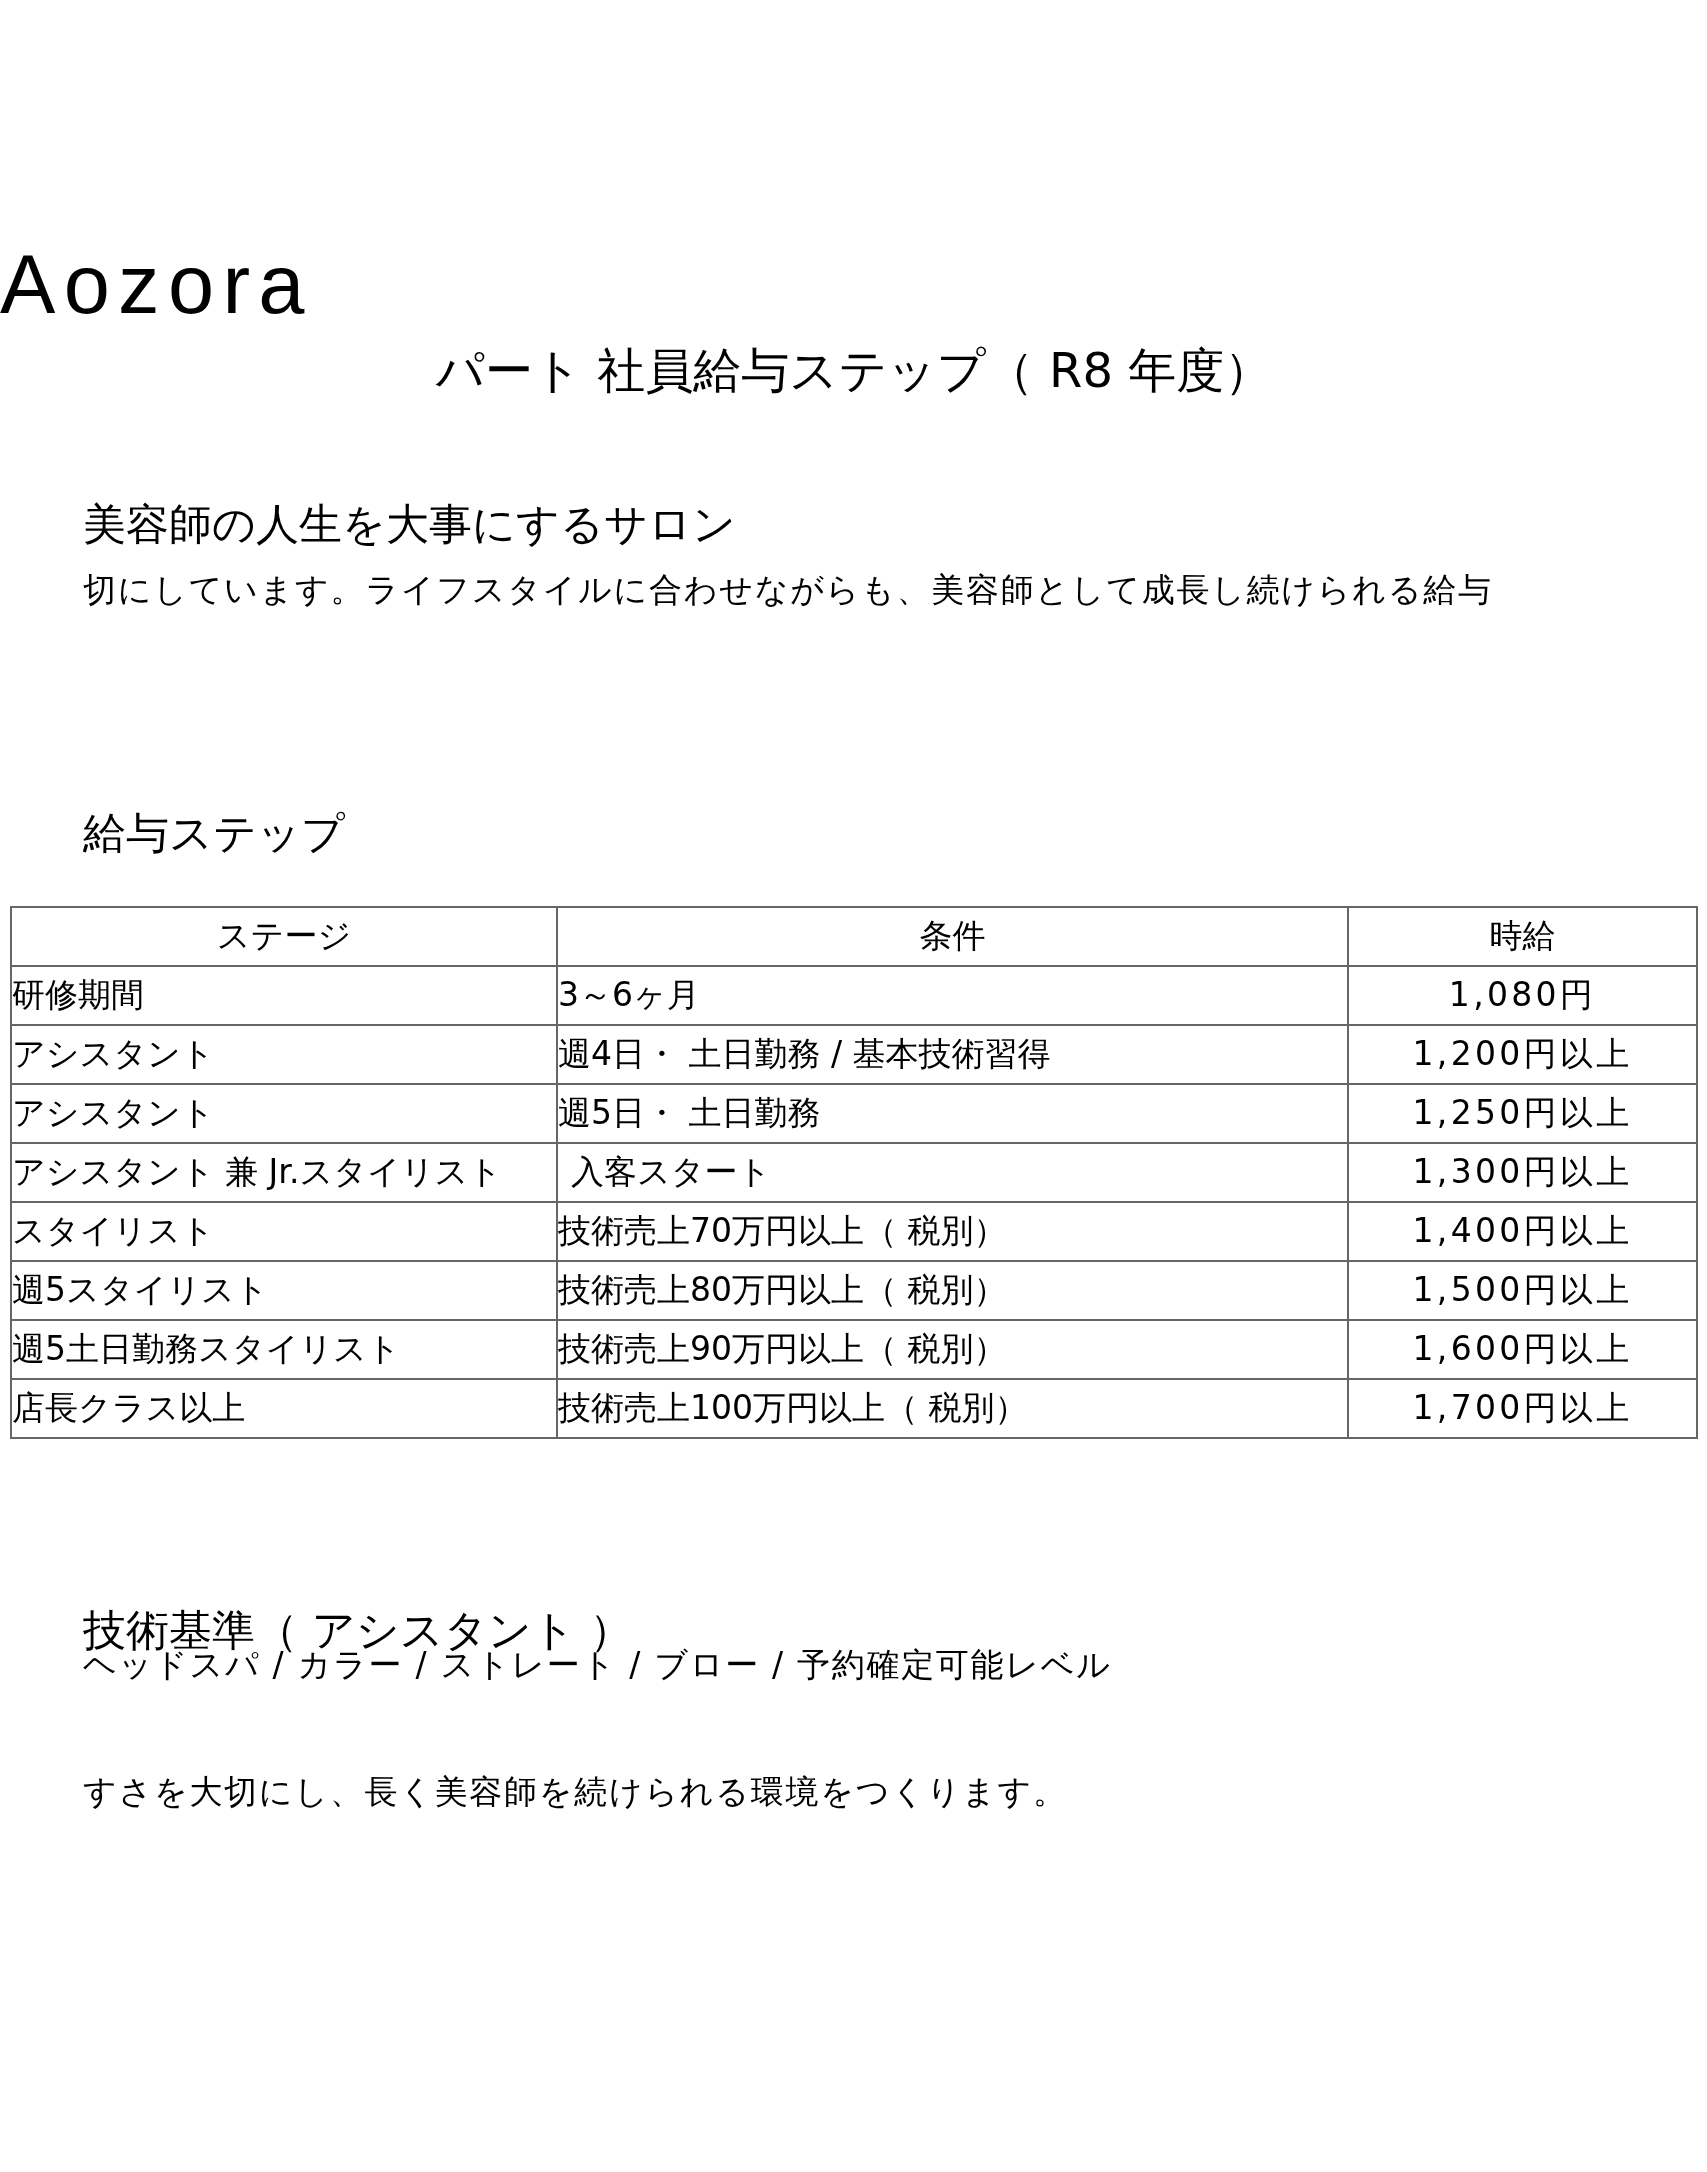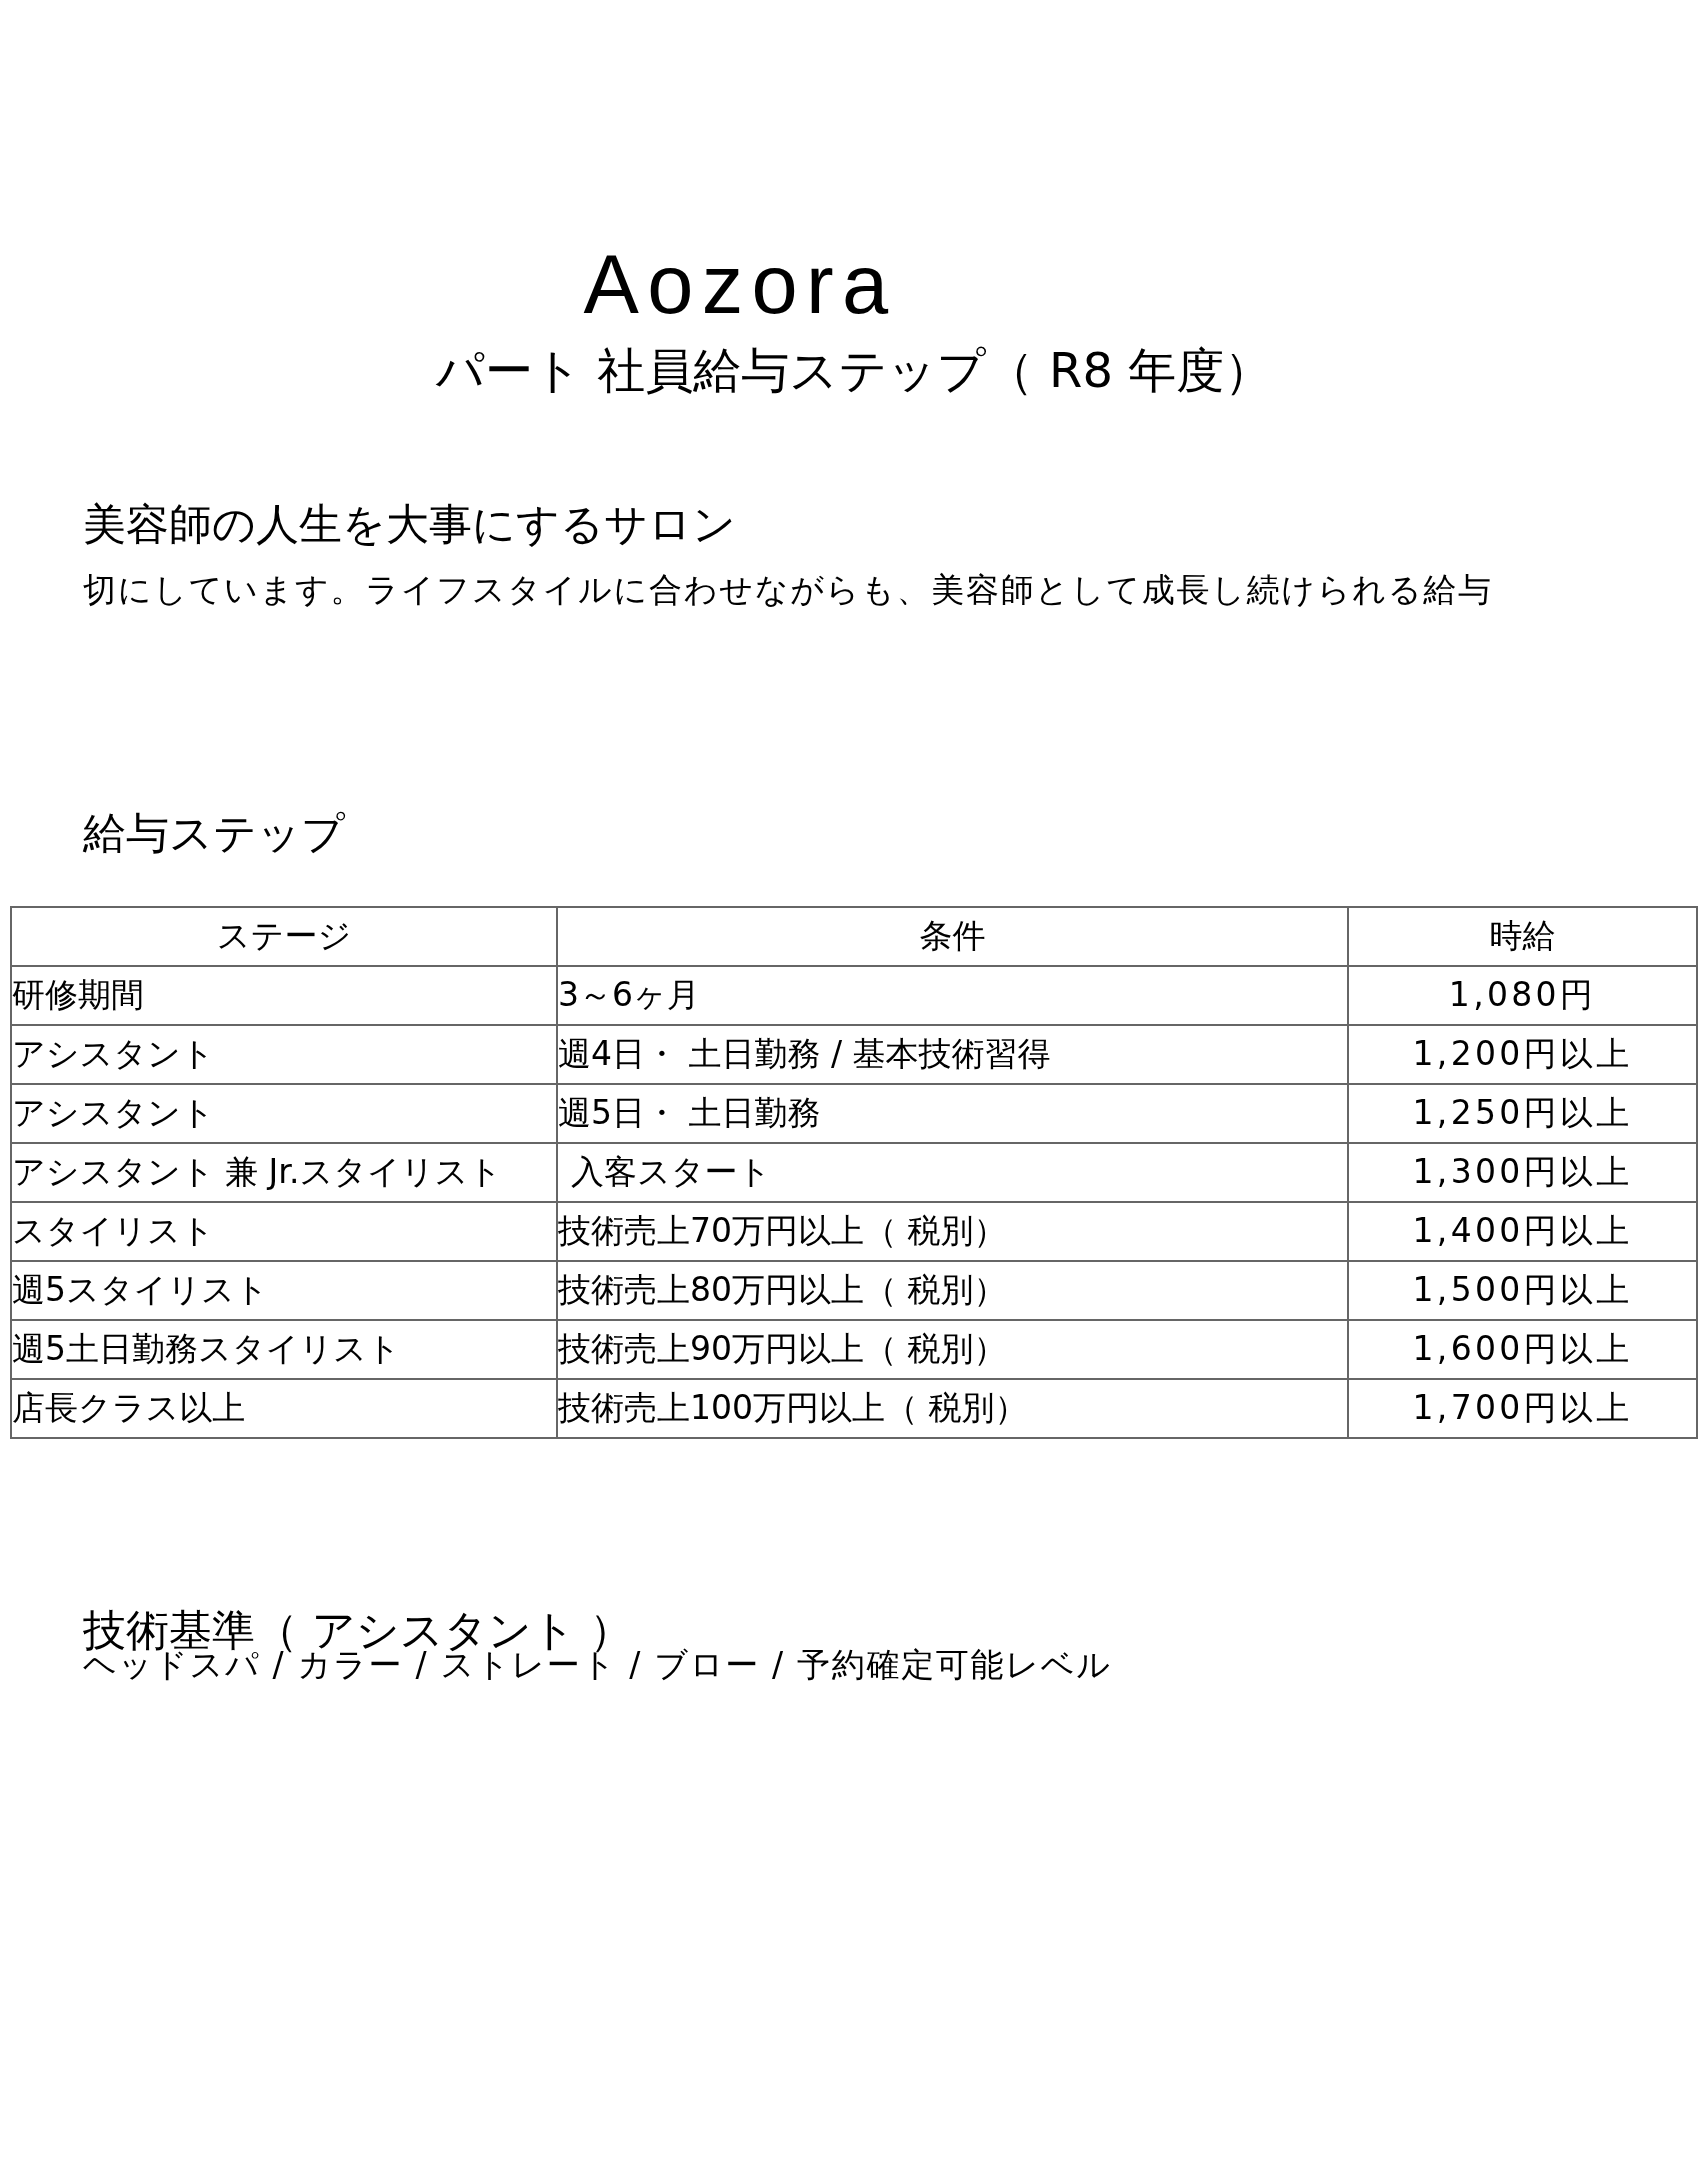--- a/index.html
+++ b/index.html
@@ -3,21 +3,21 @@
 <meta charset="utf-8">
 <style>
   html, body { margin: 0; padding: 0; background: #ffffff; }
   body {
     width: 1708px; height: 2172px; position: relative; overflow: hidden;
     font-family: "DejaVu Sans", "Liberation Sans", sans-serif;
     color: #000000;
   }
   .brand {
     position: absolute; top: 235px; left: 0; width: 1480px;
-    text-align: center; font-size: 83px; letter-spacing: 8.3px;
+    text-align: left; font-size: 83px; letter-spacing: 8.3px;
     font-family: "Liberation Sans", "DejaVu Sans", sans-serif;
     line-height: 100px;
   }
   .subtitle {
     position: absolute; top: 337px; left: 0; width: 1708px;
     text-align: center; font-size: 48px; line-height: 67px;
   }
   .h2 {
     position: absolute; left: 83px; font-size: 43px; line-height: 58px;
   }
@@ -108,14 +108,15 @@
       <td class="cond">技術売上100万円以上（ 税別）</td>
       <td class="wage">1,700円以上</td>
     </tr>
   </tbody>
 </table>
 
 <div class="h2" style="top:1601px;">技術基準（ アシスタント ）</div>
 <div class="para" style="top:1637px;">ヘッドスパ / カラー / ストレート / ブロー / 予約確定可能レベル</div>
 
 <div class="para" style="top:1764px;">
+  <div>すさを大切にし、長く美容師を続けられる環境をつくります。</div>
 </div>
 
 
 </body></html>

